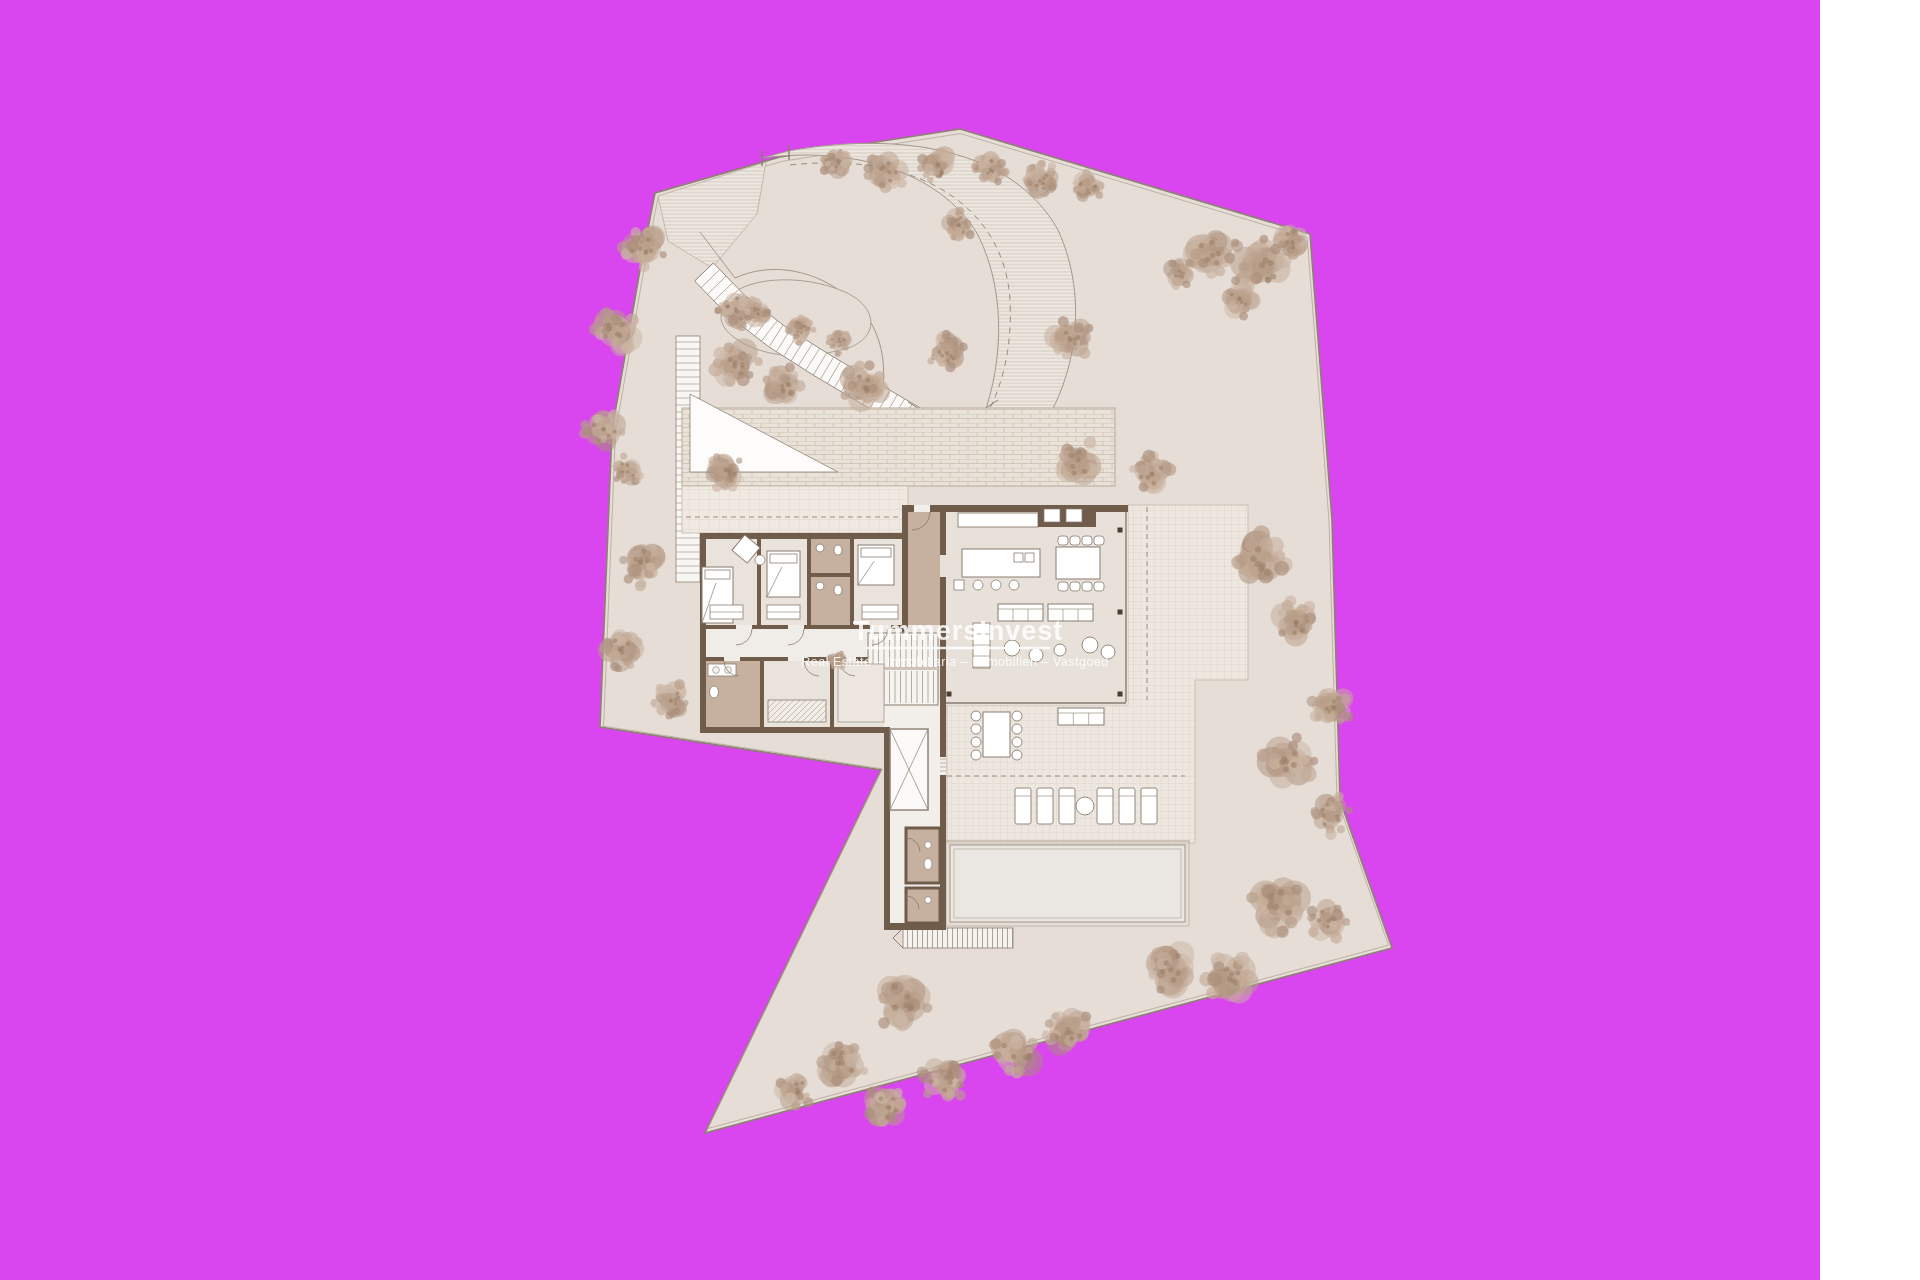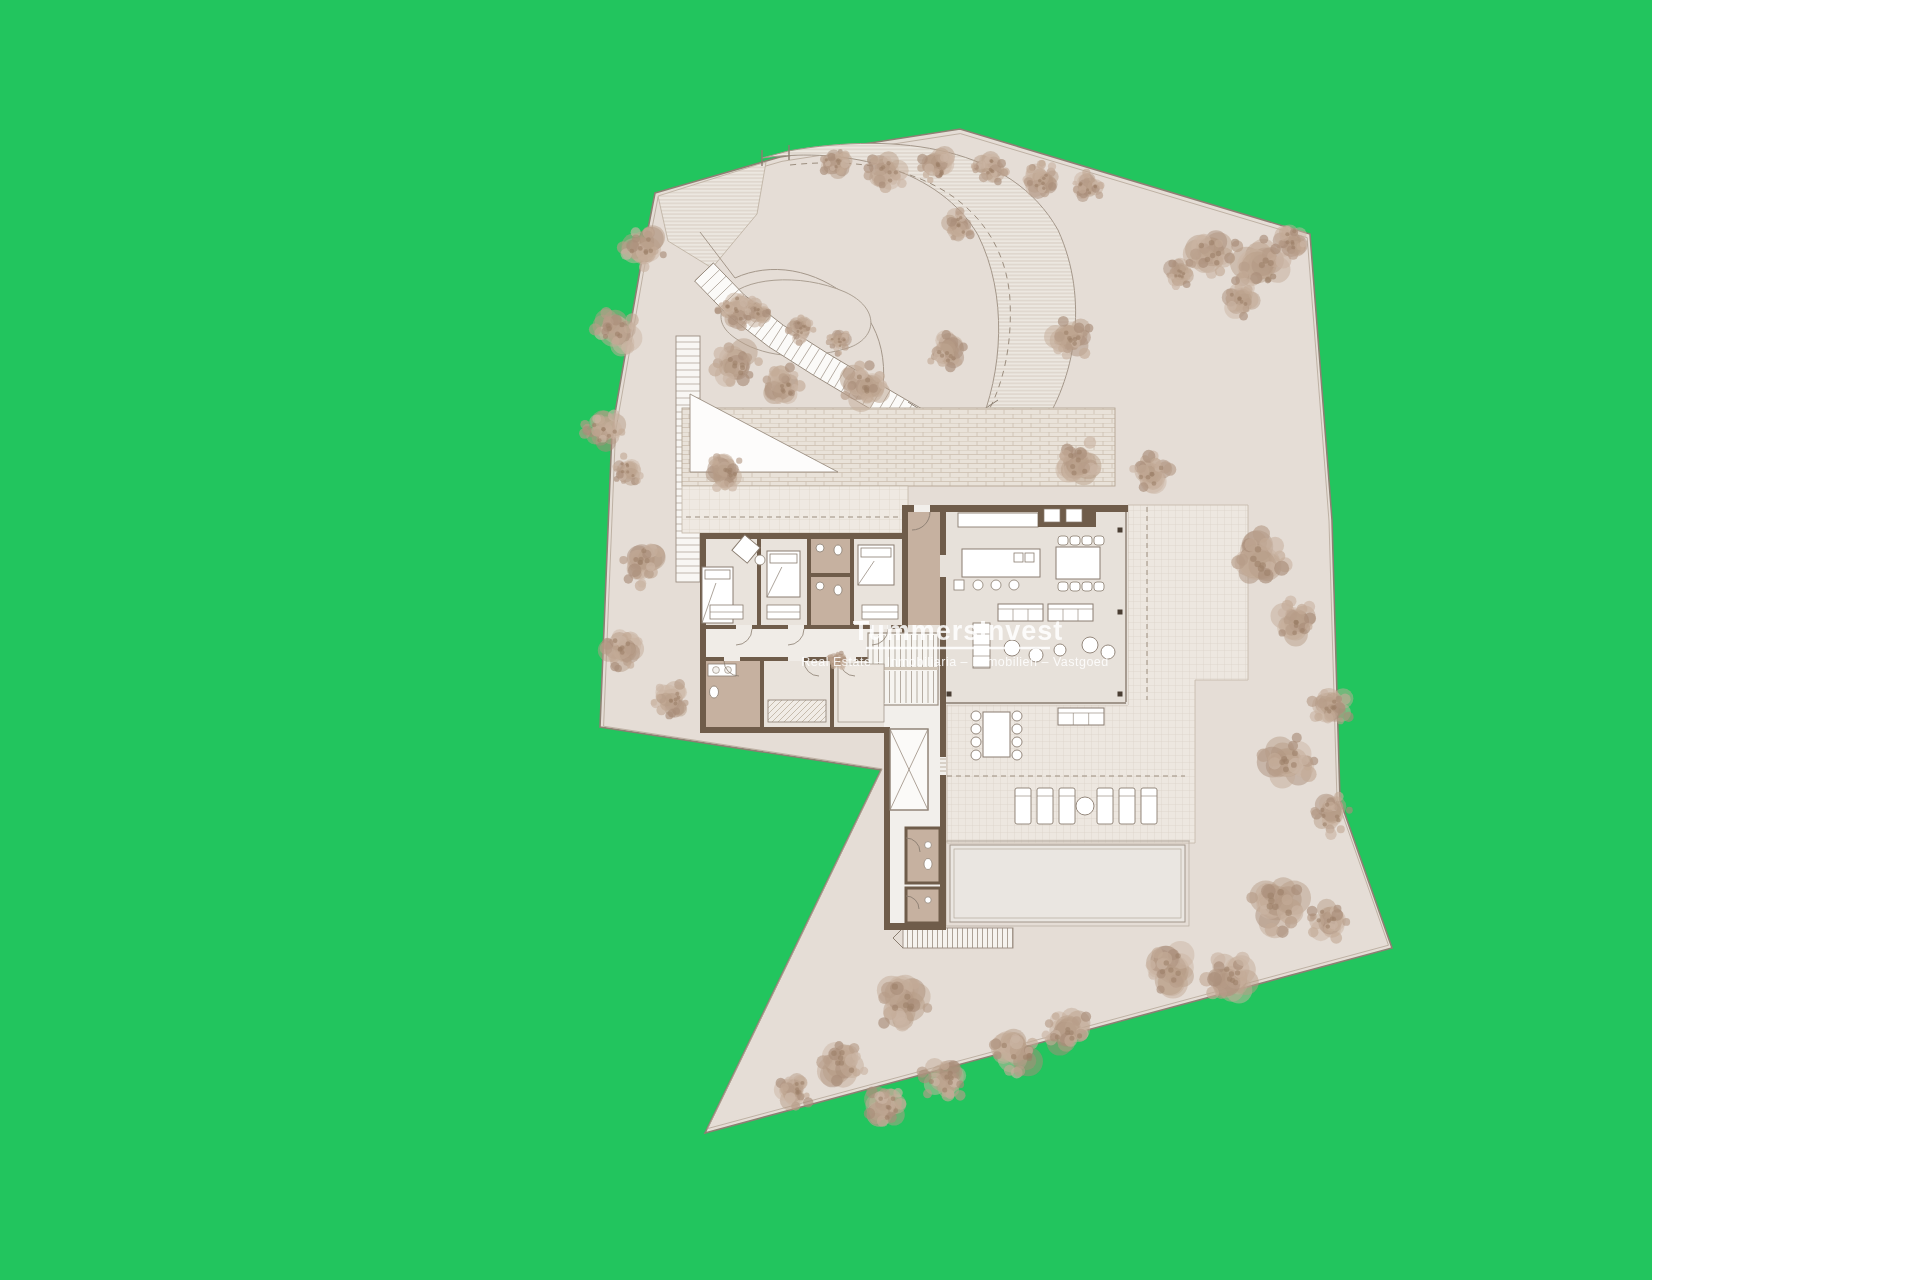--- a/index.html
+++ b/index.html
@@ -1,16 +1,16 @@
 <!DOCTYPE html>
 <html><head>
 <meta charset="utf-8">
 <style>
   html,body{margin:0;padding:0;background:#ffffff;}
-  .page{width:1652px;height:1280px;position:relative;background:#22c55e;overflow:hidden;}
+  .page{width:1820px;height:1280px;position:relative;background:#d946ef;overflow:hidden;}
   svg{display:block;}
   .wm-brand{font-family:"Liberation Sans",sans-serif;font-weight:bold;font-size:27px;letter-spacing:1px;fill:rgba(255,255,255,0.85);}
   .wm-tag{font-family:"Liberation Sans",sans-serif;font-size:12.5px;letter-spacing:0.5px;fill:rgba(255,255,255,0.85);}
 </style>
 </head>
 <body>
 
 <div class="page">
   <svg id="plan" width="1920" height="1280" viewBox="0 0 1920 1280" xmlns="http://www.w3.org/2000/svg">
     <defs>

